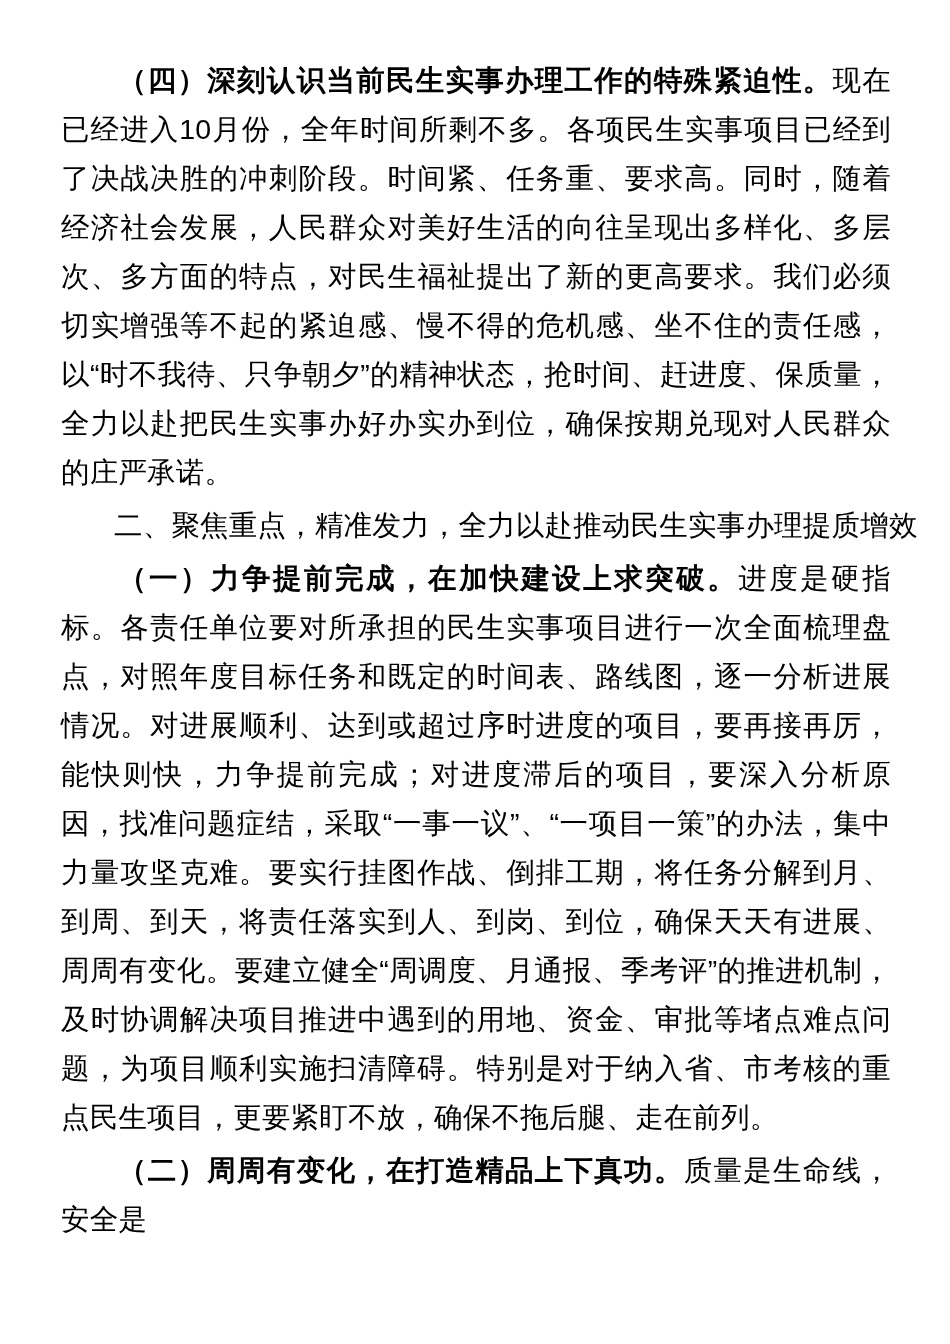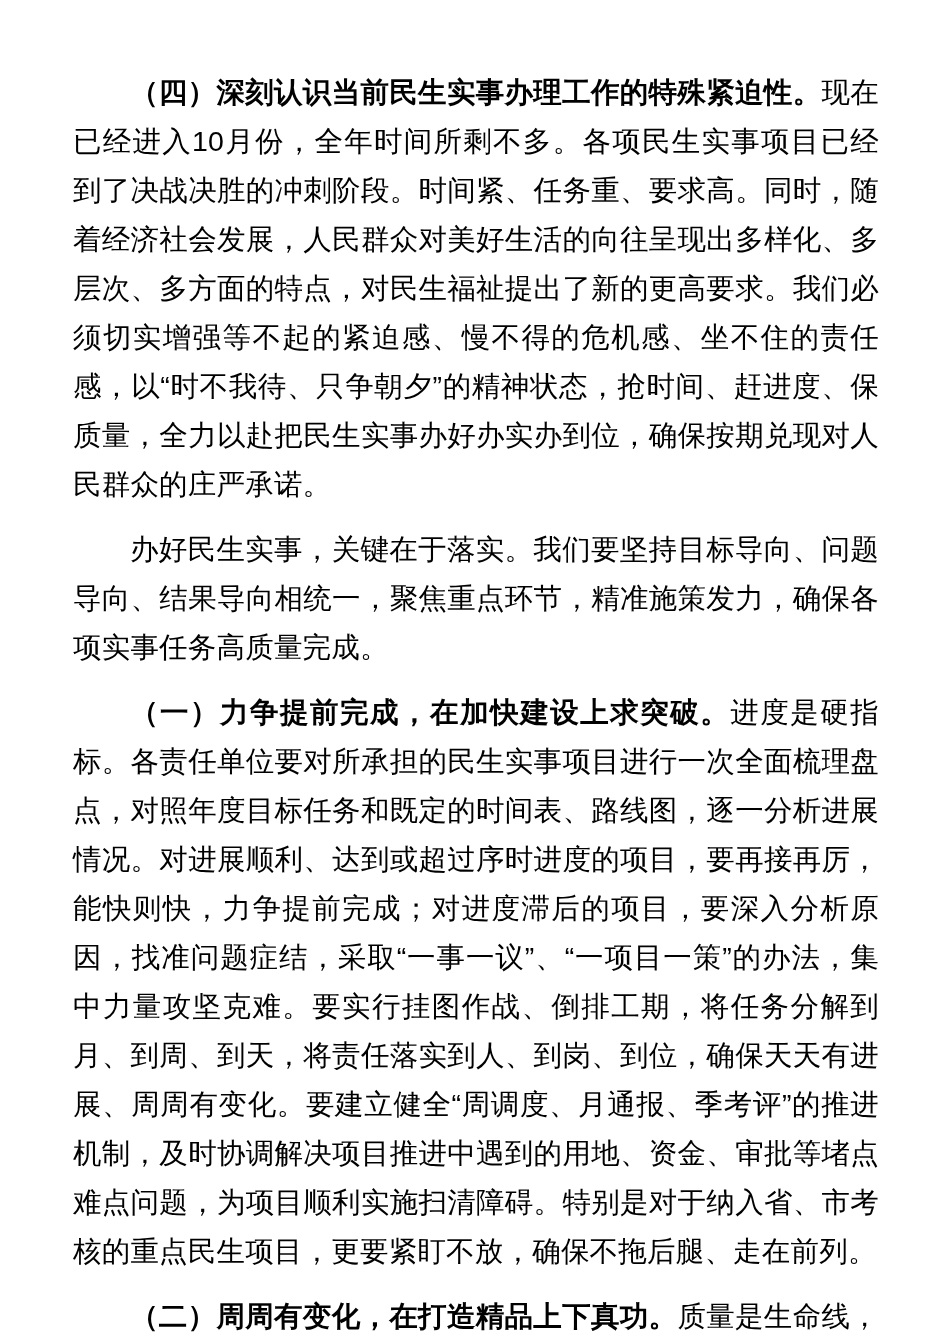--- a/index.html
+++ b/index.html
@@ -18,21 +18,21 @@
     overflow: hidden;
     box-sizing: border-box;
   }
   .doc-body {
     position: absolute;
     left: 57px;
     top: 52px;
     width: 838px;
   }
   p.para {
-    margin: 16px;
+    margin: 4px;
     padding: 0;
     font-size: 28.5px;
     line-height: 49px;
     color: #000000;
     text-align: justify;
     text-justify: inter-ideograph;
     text-indent: 2em;
     letter-spacing: 0.2px;
     font-weight: 400;
     word-break: break-all;
@@ -54,21 +54,21 @@
   }
 </style>
 </head>
 <body>
 
 <div class="page">
   <div class="doc-body">
 
     <p class="para"><span class="lead">（四）深刻认识当前民生实事办理工作的特殊紧迫性。</span><span>现在已经进入10月份，全年时间所剩不多。各项民生实事项目已经到了决战决胜的冲刺阶段。时间紧、任务重、要求高。同时，随着经济社会发展，人民群众对美好生活的向往呈现出多样化、多层次、多方面的特点，对民生福祉提出了新的更高要求。我们必须切实增强等不起的紧迫感、慢不得的危机感、坐不住的责任感，以“时不我待、只争朝夕”的精神状态，抢时间、赶进度、保质量，全力以赴把民生实事办好办实办到位，确保按期兑现对人民群众的庄严承诺。</span></p>
 
+    <p class="section-head">二、聚焦重点，精准发力，全力以赴推动民生实事办理提质增效</p>
 
-    <p class="para"><span>办好民生实事，关键在于落实。我们要坚持目标导向、问题导向、结果导向相统一，聚焦重点环节，精准施策发力，确保各项实事任务高质量完成。</span></p>
 
     <p class="para"><span class="lead">（一）力争提前完成，在加快建设上求突破。</span><span>进度是硬指标。各责任单位要对所承担的民生实事项目进行一次全面梳理盘点，对照年度目标任务和既定的时间表、路线图，逐一分析进展情况。对进展顺利、达到或超过序时进度的项目，要再接再厉，能快则快，力争提前完成；对进度滞后的项目，要深入分析原因，找准问题症结，采取“一事一议”、“一项目一策”的办法，集中力量攻坚克难。要实行挂图作战、倒排工期，将任务分解到月、到周、到天，将责任落实到人、到岗、到位，确保天天有进展、周周有变化。要建立健全“周调度、月通报、季考评”的推进机制，及时协调解决项目推进中遇到的用地、资金、审批等堵点难点问题，为项目顺利实施扫清障碍。特别是对于纳入省、市考核的重点民生项目，更要紧盯不放，确保不拖后腿、走在前列。</span></p>
 
     <p class="para"><span class="lead">（二）周周有变化，在打造精品上下真功。</span><span>质量是生命线，安全是</span></p>
 
   </div>
 </div>
 
 </body></html>

